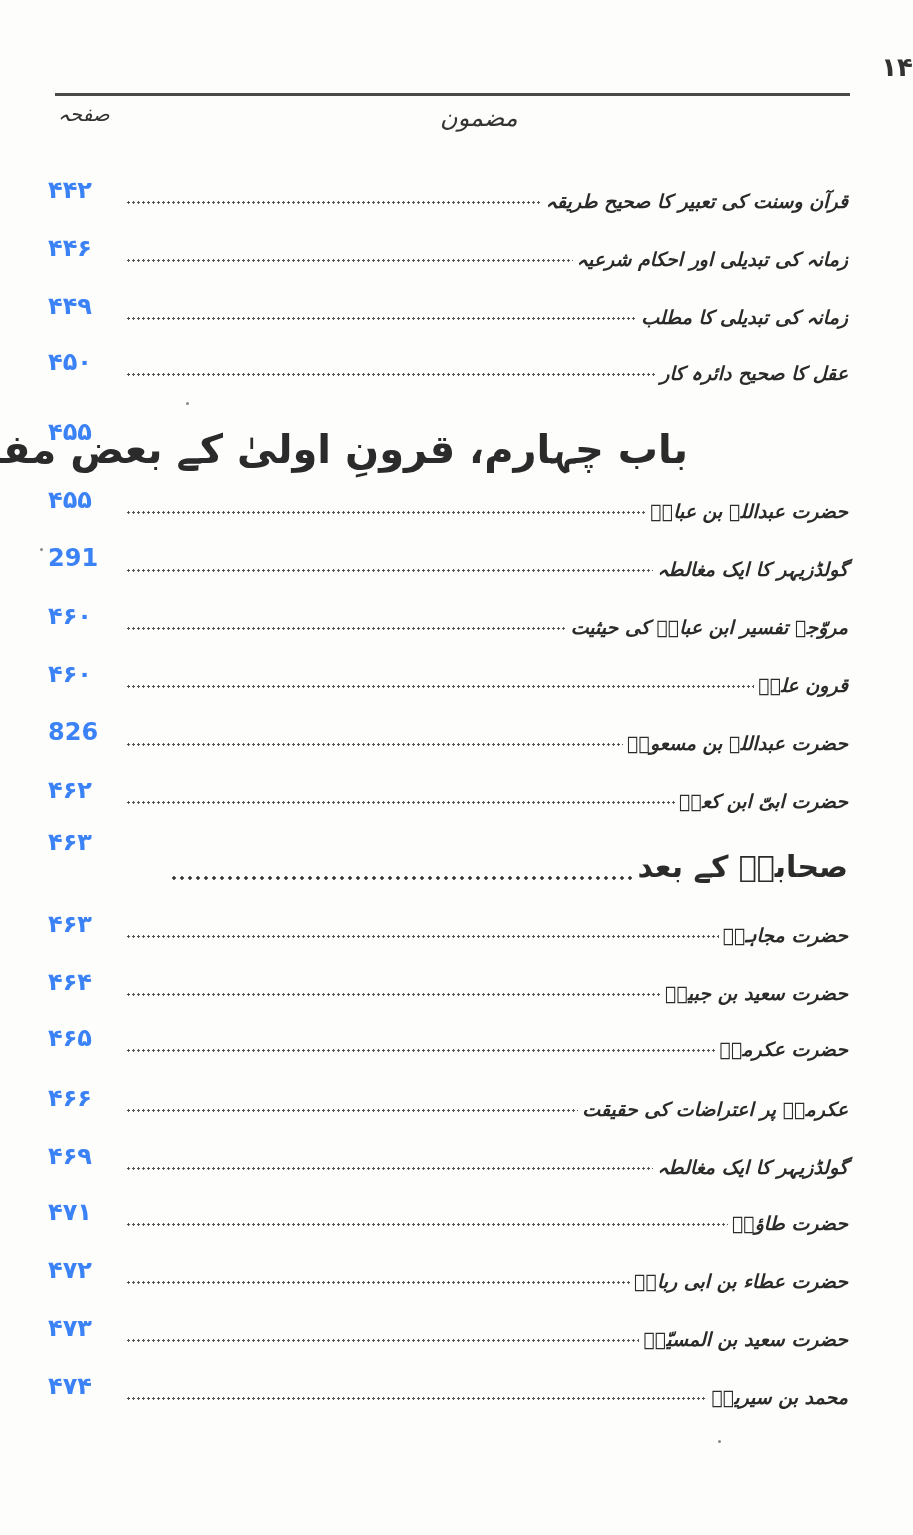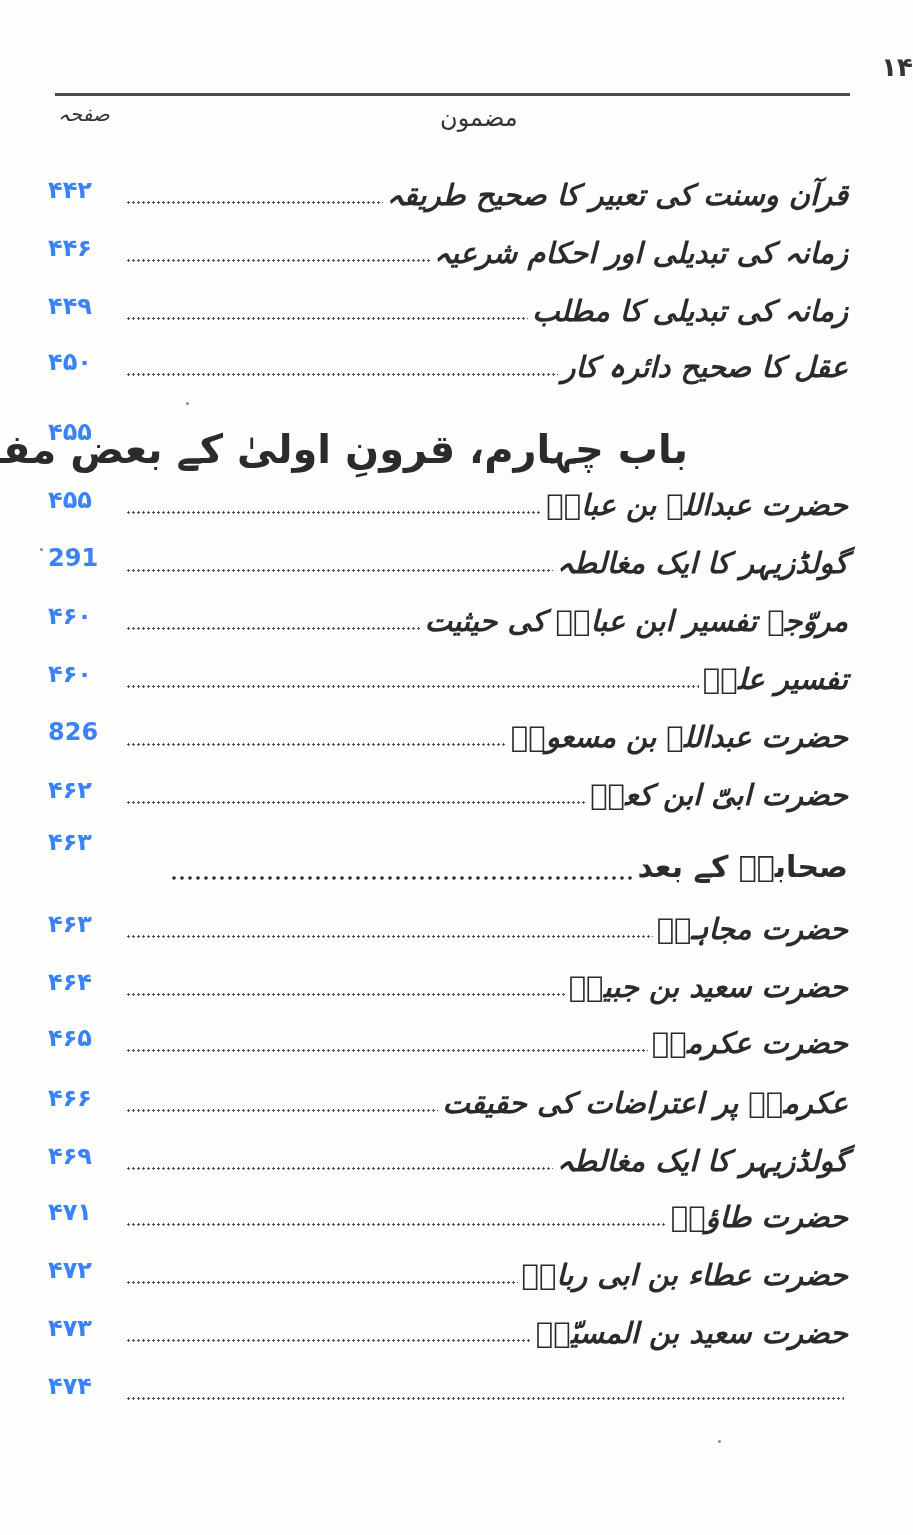--- a/index.html
+++ b/index.html
@@ -41,20 +41,21 @@
       font-size: 20px;
       font-style: italic;
       direction: rtl;
       color: #333;
     }
     .col-head-topic {
       position: absolute;
       top: 104px;
       left: 440px;
       font-size: 24px;
+      font-style: italic;
       direction: rtl;
       color: #333;
     }
     .toc {
       position: absolute;
       left: 0;
       top: 0;
       width: 913px;
     }
     .toc-row {
@@ -81,21 +82,21 @@
       flex: 1 1 auto;
       height: 3px;
       margin: 0 4px 14px 6px;
       background-image: radial-gradient(circle, #555 1px, transparent 1.3px);
       background-size: 5px 3px;
       background-repeat: repeat-x;
     }
     .toc-title {
       flex: 0 0 auto;
       direction: rtl;
-      font-size: 29px;
+      font-size: 19px;
       font-weight: bold;
       font-style: italic;
       color: #2b2b2b;
       padding-bottom: 6px;
       white-space: nowrap;
     }
     .toc-row.chapter-heading {
       height: 70px;
     }
     .toc-row.chapter-heading .toc-page {
@@ -190,21 +191,21 @@
 
   <div class="toc-row" style="top:594px">
     <span class="toc-page">۴۶۰</span>
     <span class="toc-leader"></span>
     <span class="toc-title">مروّجہ تفسیر ابن عباسؓ کی حیثیت</span>
   </div>
 
   <div class="toc-row" style="top:652px">
     <span class="toc-page">۴۶۰</span>
     <span class="toc-leader"></span>
-    <span class="toc-title">تفسیر علیؓ</span>
+    <span class="toc-title">قرون علیؓ</span>
   </div>
 
   <div class="toc-row" style="top:710px">
     <span class="toc-page">826</span>
     <span class="toc-leader"></span>
     <span class="toc-title">حضرت عبداللہ بن مسعودؓ</span>
   </div>
 
   <div class="toc-row" style="top:768px">
     <span class="toc-page">۴۶۲</span>
@@ -262,19 +263,20 @@
 
   <div class="toc-row" style="top:1306px">
     <span class="toc-page">۴۷۳</span>
     <span class="toc-leader"></span>
     <span class="toc-title">حضرت سعید بن المسیّبؒ</span>
   </div>
 
   <div class="toc-row" style="top:1364px">
     <span class="toc-page">۴۷۴</span>
     <span class="toc-leader"></span>
+    <span class="toc-title">محمد بن سیرینؒ</span>
   </div>
 
 </div>
 
 <span class="speck" style="top:402px; left:186px"></span>
 <span class="speck" style="top:548px; left:40px"></span>
 <span class="speck" style="top:1440px; left:718px"></span>
 
 </body></html>

